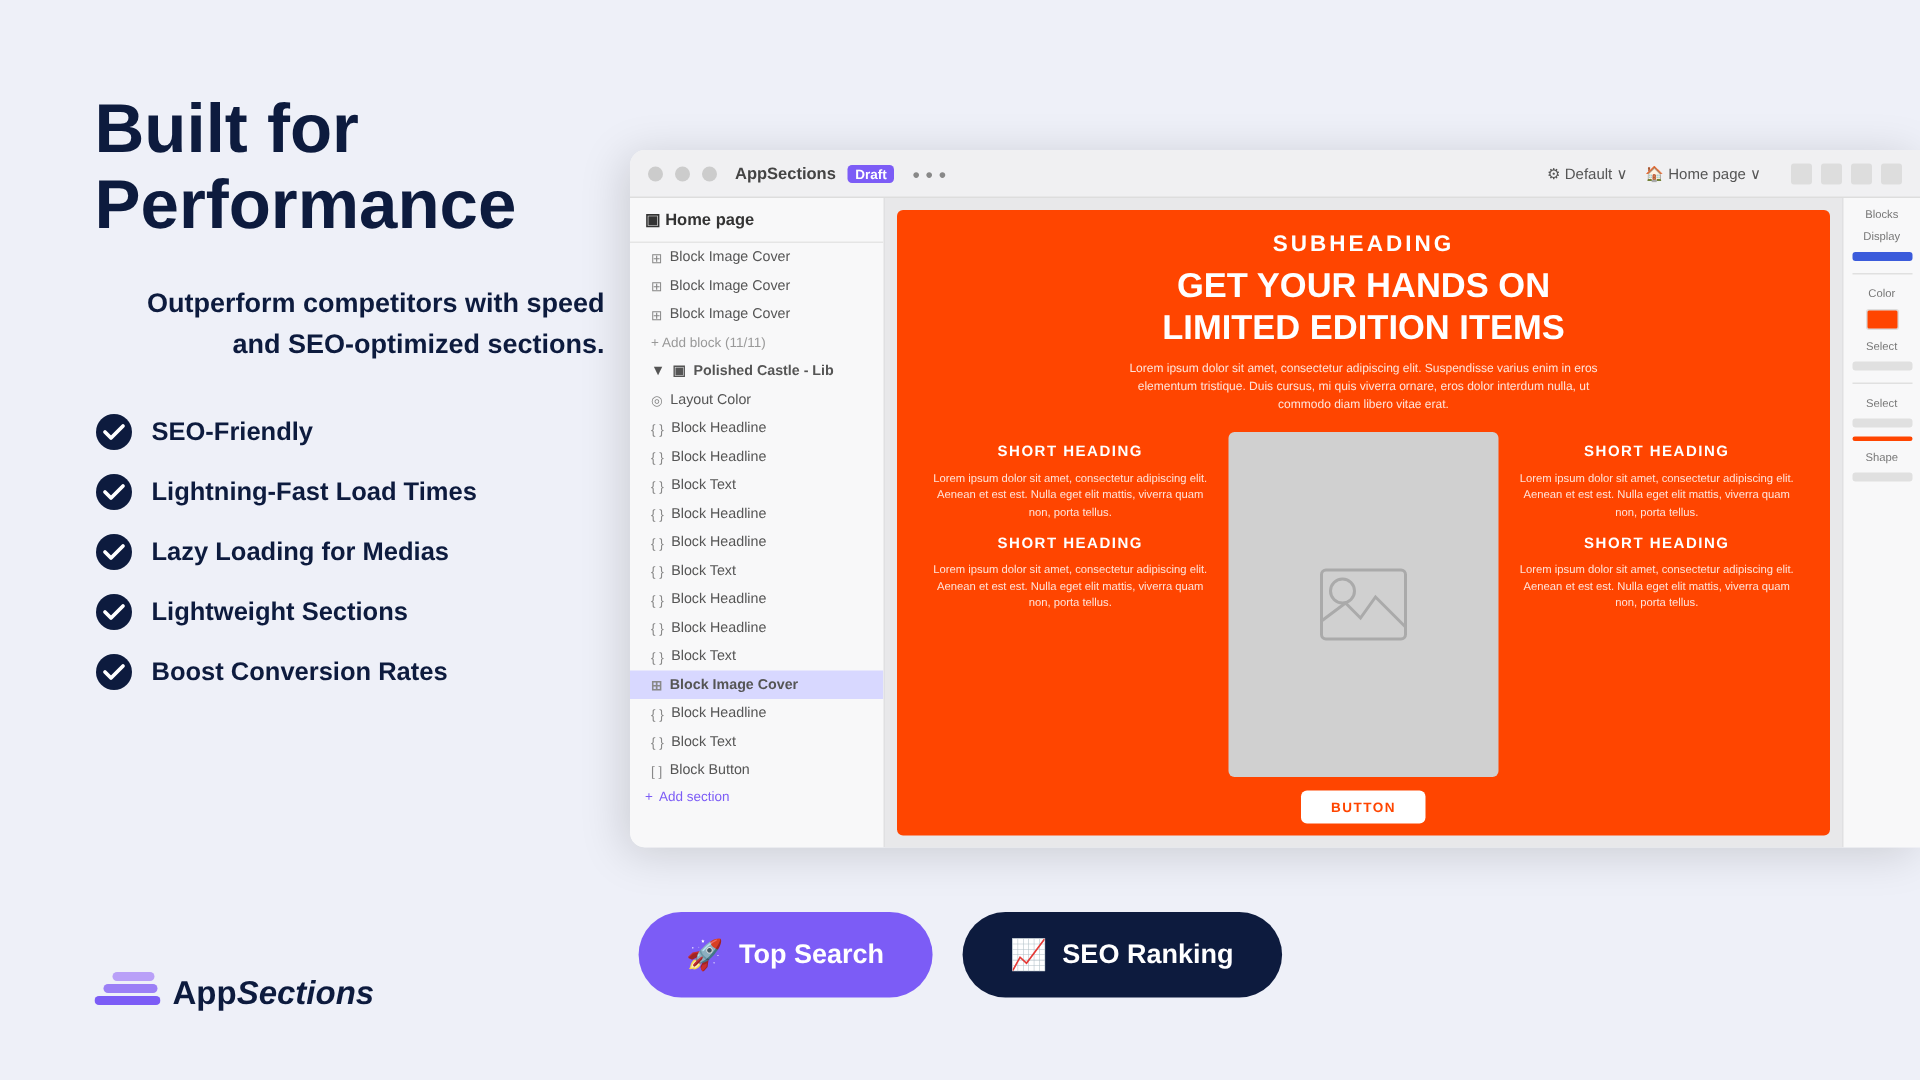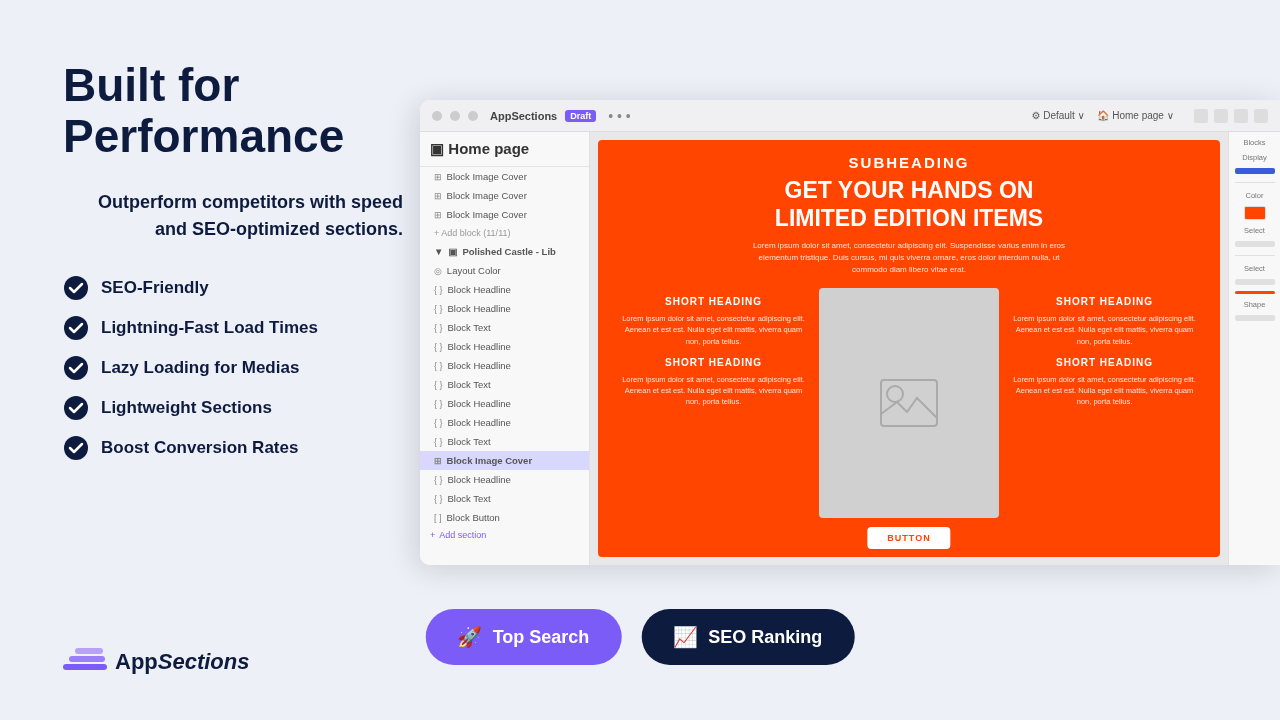--- a/index.html
+++ b/index.html
@@ -167,21 +167,21 @@
     .app-sidebar {
       width: 170px;
       background: #f8f8f9;
       border-right: 1px solid #e0e0e2;
       overflow: hidden;
       flex-shrink: 0;
     }
 
     .sidebar-header {
       padding: 8px 10px;
-      font-size: 15px;
+      font-size: 11px;
       font-weight: 600;
       color: #333;
       border-bottom: 1px solid #e5e5e5;
     }
 
     .sidebar-item {
       padding: 4px 8px 4px 14px;
       font-size: 9.5px;
       color: #555;
       display: flex;

